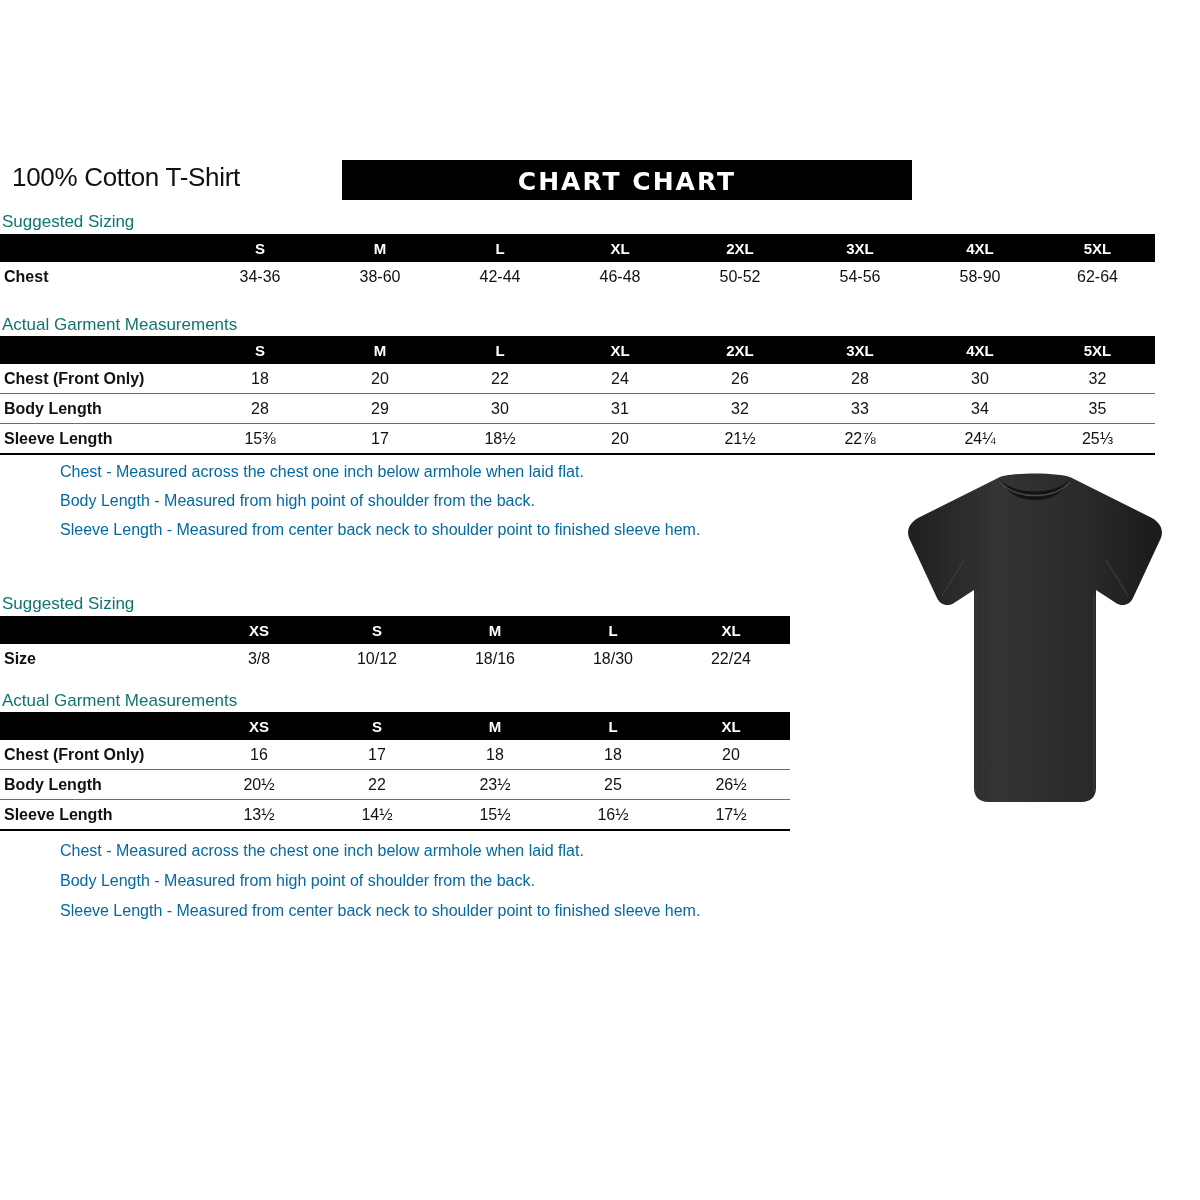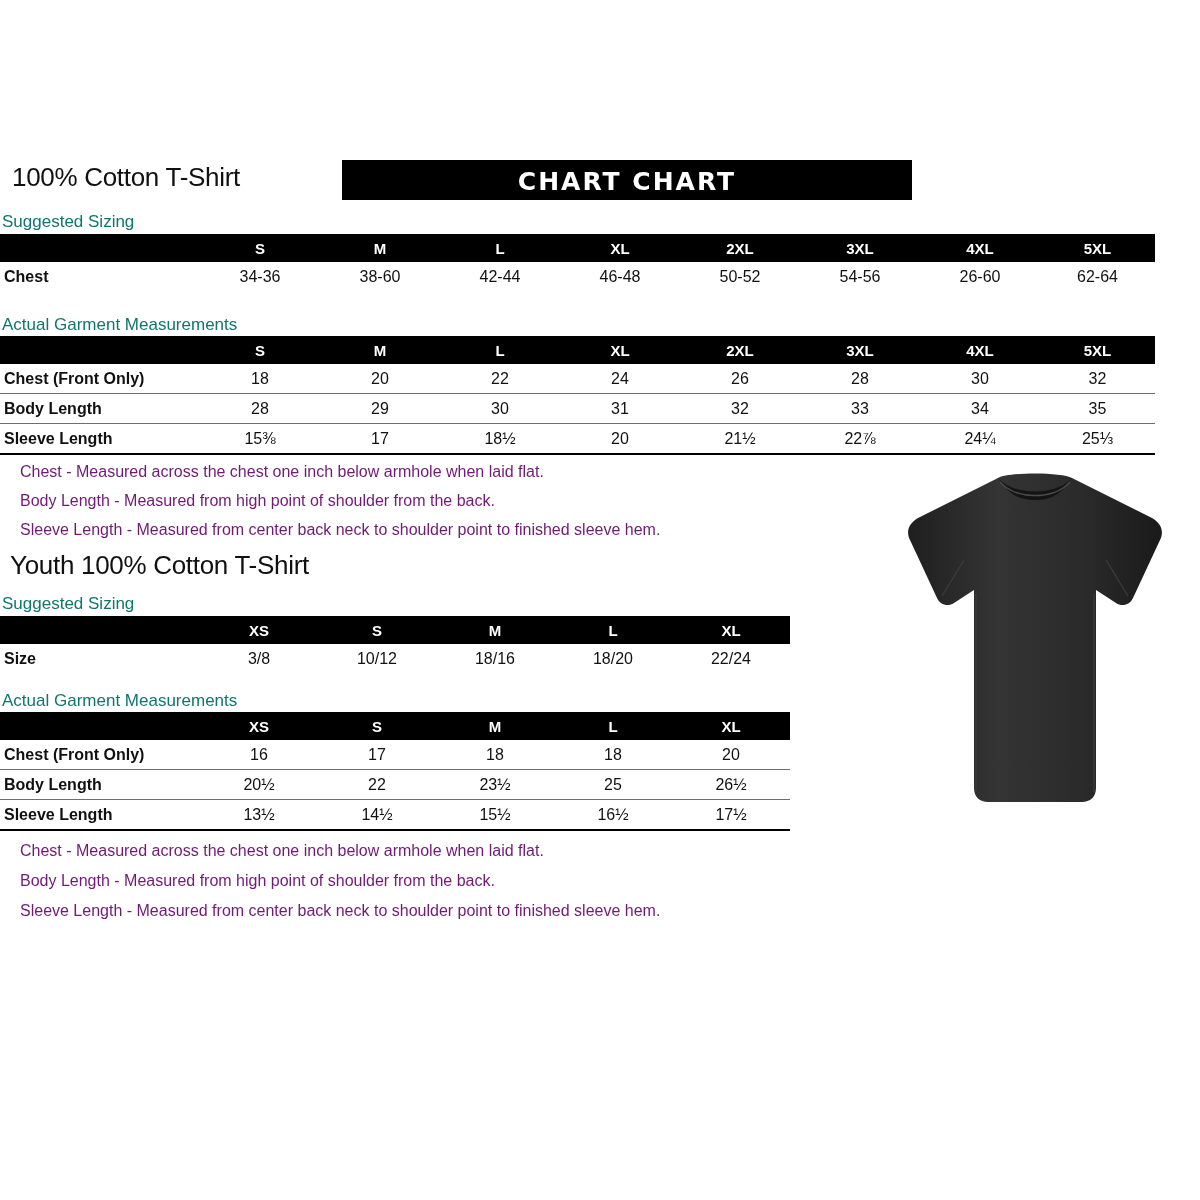--- a/index.html
+++ b/index.html
@@ -110,22 +110,23 @@
   
   #tbl-adult-suggested { left: 0px; top: 234px; width: 1155px; }
   #tbl-adult-actual    { left: 0px; top: 336px; width: 1155px; }
   #tbl-youth-suggested { left: 0px; top: 616px; width: 790px; }
   #tbl-youth-actual    { left: 0px; top: 712px; width: 790px; }
 
   
   .note {
     position: absolute;
     font-size: 16px;
-    color: #701a75;
-    white-space: nowrap;
+    color: #0369a1;
+    white-space: nowrap;
+    margin-left: 40px;
   }
 
   
   .youth-title {
     position: absolute;
     left: 10px;
     top: 550px;
     font-size: 26px;
     letter-spacing: -0.3px;
     color: #111;
@@ -182,21 +183,21 @@
     </thead>
     <tbody>
       <tr>
         <td class="rowlabel">Chest</td>
         <td>34-36</td>
         <td>38-60</td>
         <td>42-44</td>
         <td>46-48</td>
         <td>50-52</td>
         <td>54-56</td>
-        <td>26-60</td>
+        <td>58-90</td>
         <td>62-64</td>
       </tr>
     </tbody>
   </table>
 
   <div class="section-label" style="left:2px; top:315px;">Actual Garment Measurements</div>
 
   <table class="sz" id="tbl-adult-actual">
     <colgroup>
       <col style="width:200px">
@@ -256,21 +257,20 @@
         <td>24¼</td>
         <td>25⅓</td>
       </tr>
     </tbody>
   </table>
 
   <div class="note" style="left:20px; top:463px;">Chest - Measured across the chest one inch below armhole when laid flat.</div>
   <div class="note" style="left:20px; top:492px;">Body Length - Measured from high point of shoulder from the back.</div>
   <div class="note" style="left:20px; top:521px;">Sleeve Length - Measured from center back neck to shoulder point to finished sleeve hem.</div>
 
-  <div class="youth-title">Youth 100% Cotton T-Shirt</div>
 
   <div class="section-label" style="left:2px; top:594px;">Suggested Sizing</div>
 
   <table class="sz" id="tbl-youth-suggested">
     <colgroup>
       <col style="width:200px">
       <col style="width:118px">
         <col style="width:118px">
         <col style="width:118px">
         <col style="width:118px">
@@ -285,21 +285,21 @@
         <th>L</th>
         <th>XL</th>
       </tr>
     </thead>
     <tbody>
       <tr>
         <td class="rowlabel">Size</td>
         <td>3/8</td>
         <td>10/12</td>
         <td>18/16</td>
-        <td>18/20</td>
+        <td>18/30</td>
         <td>22/24</td>
       </tr>
     </tbody>
   </table>
 
   <div class="section-label" style="left:2px; top:691px;">Actual Garment Measurements</div>
 
   <table class="sz" id="tbl-youth-actual">
     <colgroup>
       <col style="width:200px">

